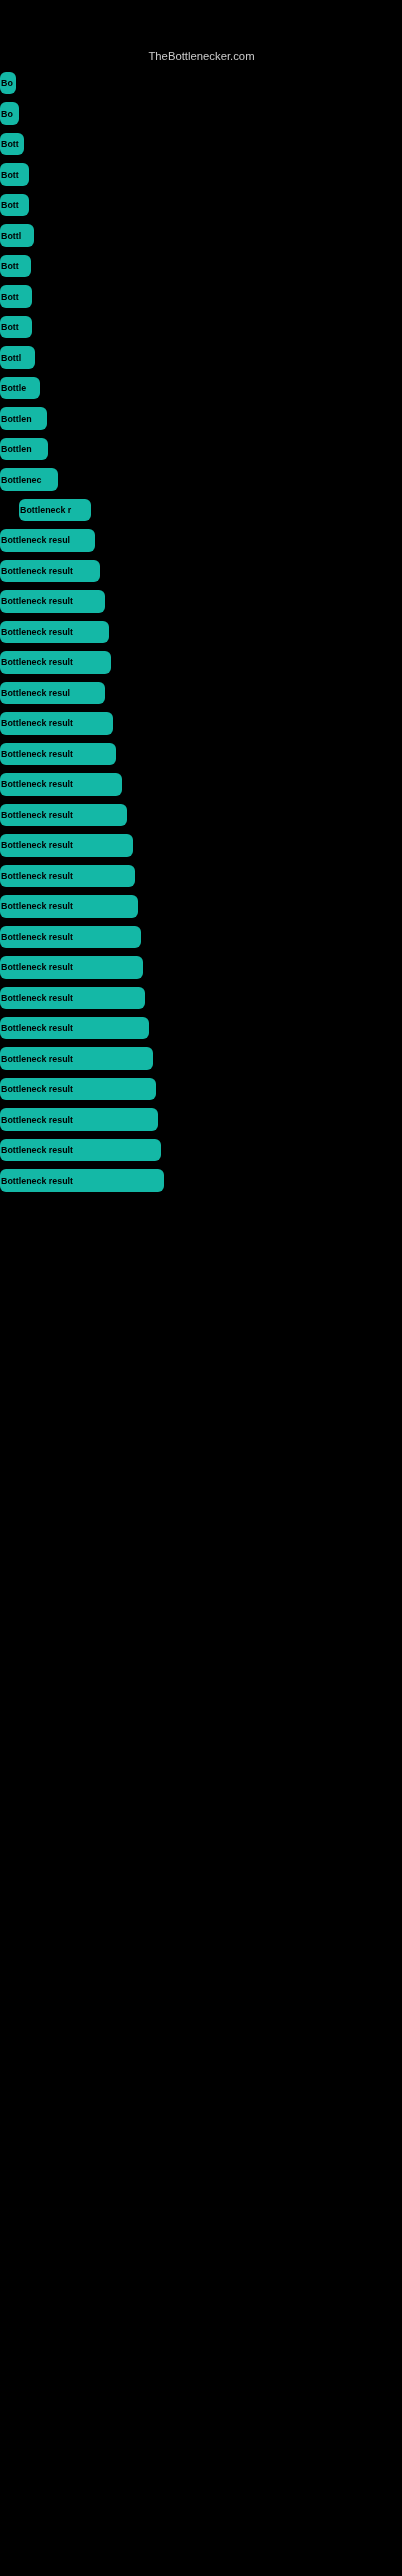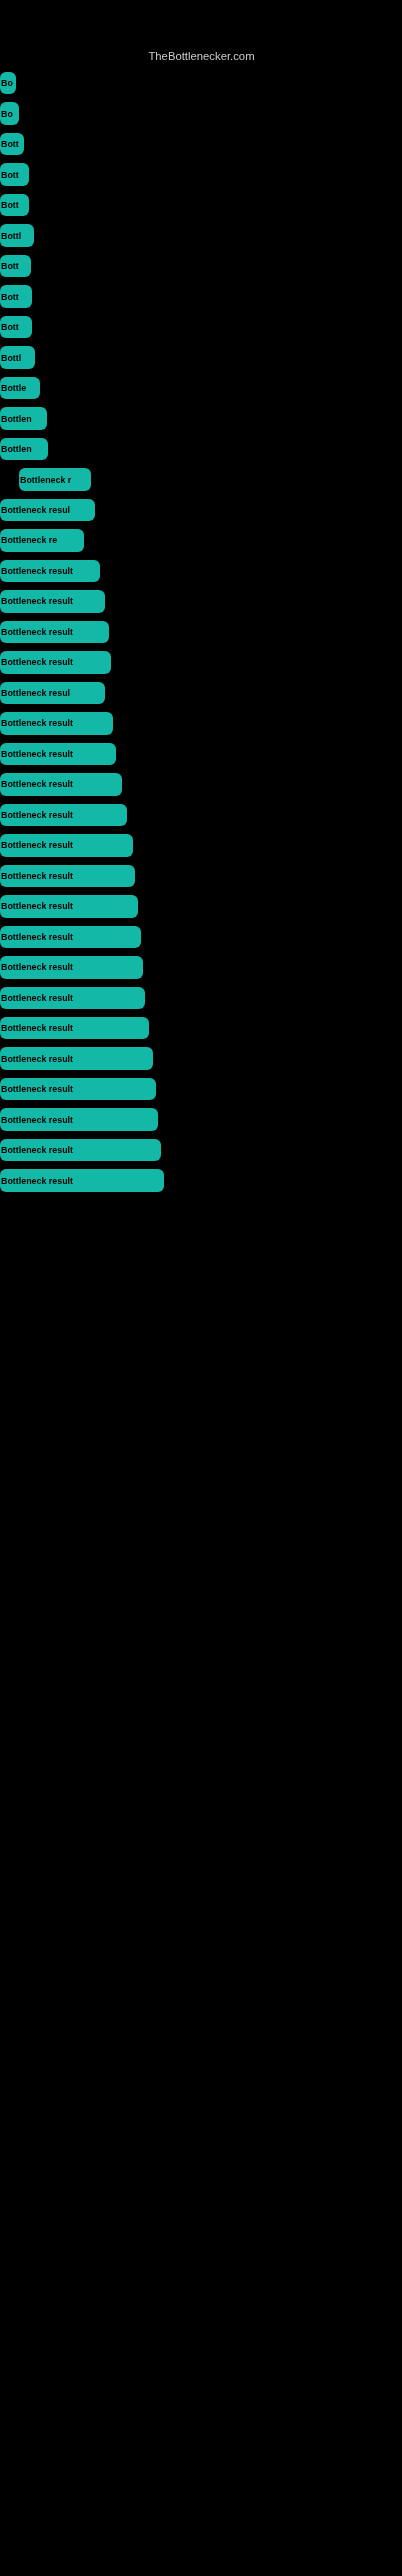--- a/index.html
+++ b/index.html
@@ -104,35 +104,35 @@
       <div class="bar" style="width: 47px;">
         <span class="bar-label">Bottlen</span>
       </div>
     </div>
     <div class="bar-container">
       <div class="bar" style="width: 48px;">
         <span class="bar-label">Bottlen</span>
       </div>
     </div>
     <div class="bar-container">
+      <div class="bar" style="width: 58px;">
+        <span class="bar-label">Bottlenec</span>
+      </div>
+    </div>
+    <div class="bar-container">
       <div class="bar" style="width: 72px; margin-left: 19px;">
         <span class="bar-label">Bottleneck r</span>
       </div>
     </div>
     <div class="bar-container">
       <div class="bar" style="width: 95px;">
         <span class="bar-label">Bottleneck resul</span>
       </div>
     </div>
     <div class="bar-container">
-      <div class="bar" style="width: 84px;">
-        <span class="bar-label">Bottleneck re</span>
-      </div>
-    </div>
-    <div class="bar-container">
       <div class="bar" style="width: 100px;">
         <span class="bar-label">Bottleneck result</span>
       </div>
     </div>
     <div class="bar-container">
       <div class="bar" style="width: 105px;">
         <span class="bar-label">Bottleneck result</span>
       </div>
     </div>
     <div class="bar-container">

